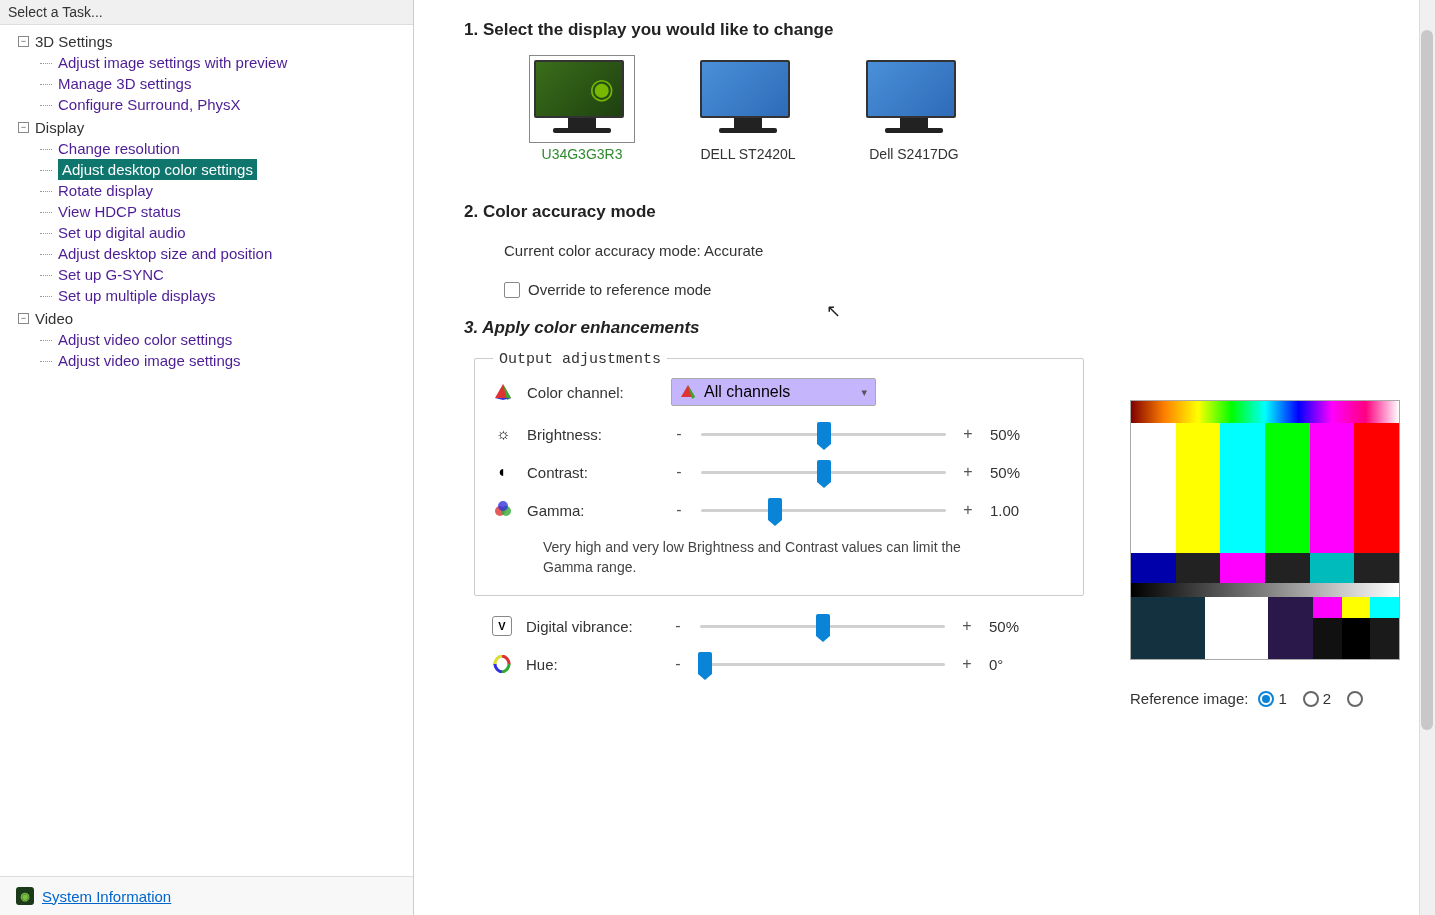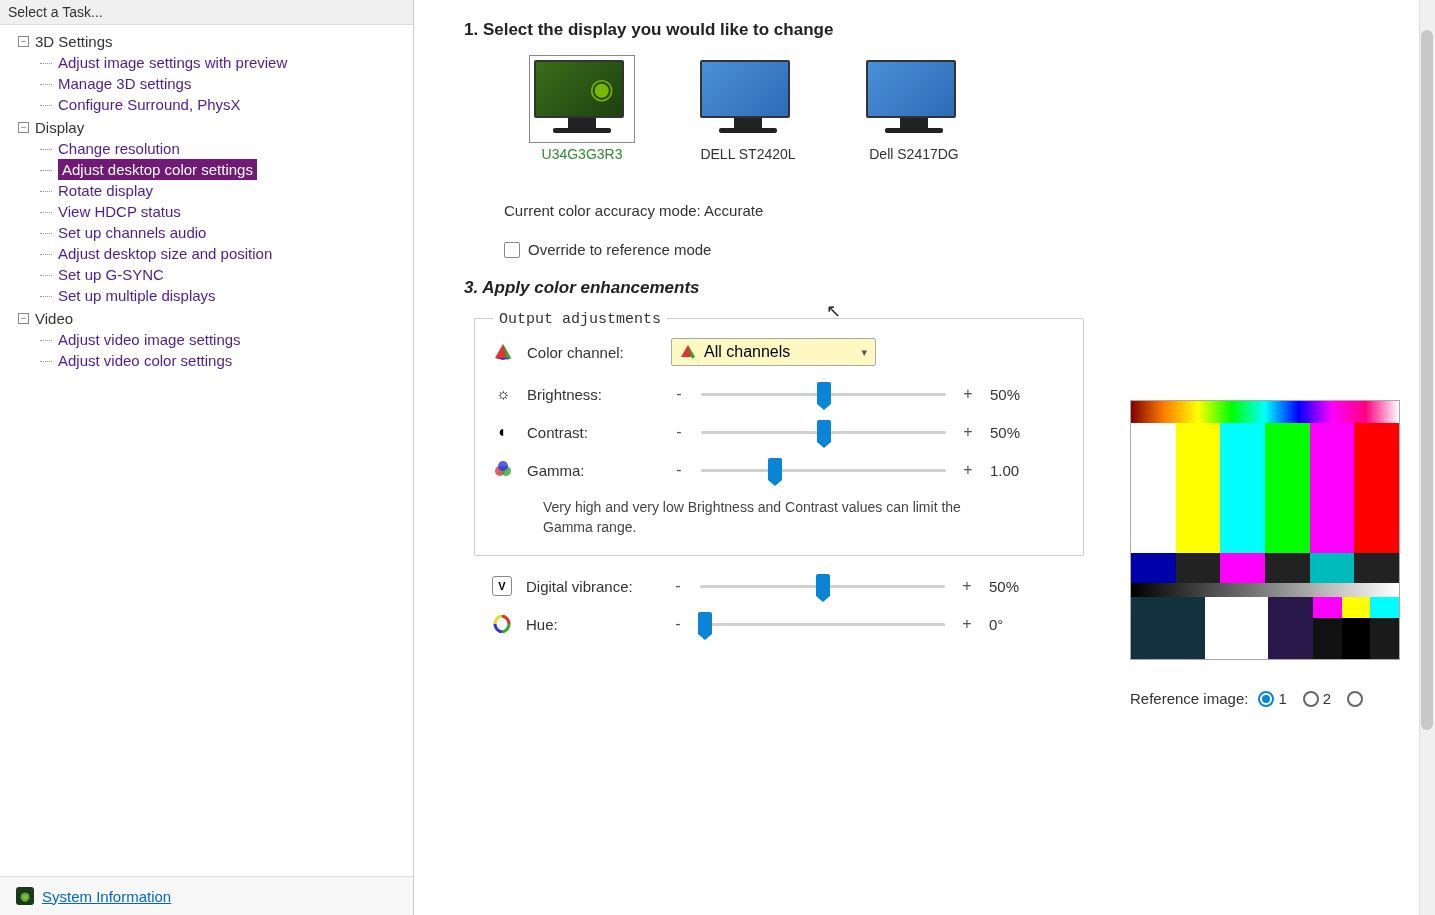--- a/index.html
+++ b/index.html
@@ -6,21 +6,21 @@
 body { background: #fff; width: 1435px; height: 915px; display: flex; overflow: hidden; position: relative; }
 
 .sidebar { width: 414px; border-right: 1px solid #ccc; display: flex; flex-direction: column; background: #f8f8f8; }
 .sidebar-header { padding: 4px 8px; font-size: 14px; color: #333; background: #f0f0f0; border-bottom: 1px solid #ddd; }
 .tree { flex: 1; padding: 6px 0; background: #fff; overflow-y: auto; }
 .tree-group { margin-bottom: 2px; }
 .tree-group-header { display: flex; align-items: center; padding: 2px 0 2px 18px; font-size: 15px; color: #333; cursor: pointer; }
 .tree-expand { width: 11px; height: 11px; border: 1px solid #888; display: inline-flex; align-items: center; justify-content: center; margin-right: 6px; font-size: 9px; line-height: 1; color: #555; background: #fff; }
 .tree-item { padding: 2px 0 2px 58px; font-size: 15px; color: #4c1d95; cursor: pointer; position: relative; }
 .tree-item::before { content: ''; position: absolute; left: 40px; top: 50%; width: 12px; height: 1px; border-top: 1px dotted #999; }
-.tree-item.selected { background: #701a75; color: #fff; display: inline-block; margin-left: 58px; padding: 2px 4px; }
+.tree-item.selected { background: #0f766e; color: #fff; display: inline-block; margin-left: 58px; padding: 2px 4px; }
 .tree-item.selected::before { left: -18px; }
 .sidebar-footer { padding: 10px 16px; border-top: 1px solid #ddd; display: flex; align-items: center; gap: 8px; }
 .sys-icon { width: 18px; height: 18px; background: #1a3a1a; border-radius: 3px; display: inline-flex; align-items: center; justify-content: center; color: #7bc043; font-size: 11px; font-weight: bold; }
 .sys-link { color: #0066cc; text-decoration: underline; font-size: 15px; cursor: pointer; }
 
 .main { flex: 1; padding: 20px 50px 20px 50px; overflow-y: auto; position: relative; }
 .section-title { font-size: 17px; font-weight: 600; color: #222; margin-bottom: 20px; }
 
 .displays { display: flex; gap: 70px; margin-left: 70px; margin-bottom: 40px; }
 .display-item { display: flex; flex-direction: column; align-items: center; cursor: pointer; }
@@ -45,21 +45,21 @@
 .setting-row { display: flex; align-items: center; gap: 14px; margin-bottom: 18px; }
 .setting-icon { width: 20px; height: 20px; display: inline-flex; align-items: center; justify-content: center; }
 .setting-label { width: 130px; font-size: 15px; color: #333; }
 .minus, .plus { width: 16px; font-size: 16px; color: #555; text-align: center; }
 .slider-wrap { width: 245px; position: relative; height: 20px; display: flex; align-items: center; }
 .slider-track { position: absolute; width: 100%; height: 3px; background: #d0d0d0; border-radius: 2px; }
 .slider-thumb { position: absolute; width: 14px; height: 22px; background: #0a84d6; border-radius: 2px 2px 0 0; top: -2px; transform: translateX(-50%); cursor: pointer; }
 .slider-thumb::after { content: ''; position: absolute; bottom: -6px; left: 0; width: 0; height: 0; border-left: 7px solid transparent; border-right: 7px solid transparent; border-top: 6px solid #0a84d6; }
 .setting-value { width: 50px; font-size: 15px; color: #333; text-align: left; }
 
-.dropdown { display: inline-flex; align-items: center; border: 1px solid #aaa; border-radius: 2px; padding: 4px 8px; width: 205px; cursor: pointer; background: #fef9c3; justify-content: space-between; }
+.dropdown { display: inline-flex; align-items: center; border: 1px solid #aaa; border-radius: 2px; padding: 4px 8px; width: 205px; cursor: pointer; background: #c4b5fd; justify-content: space-between; }
 .dd-left { display: flex; align-items: center; gap: 8px; }
 .dd-chev { font-size: 11px; color: #555; }
 
 .hint { font-size: 14px; color: #444; margin-left: 50px; max-width: 450px; line-height: 1.4; }
 
 .outer-sliders { margin-left: 28px; margin-top: 20px; }
 
 .ref-block { position: absolute; right: 30px; top: 400px; width: 275px; }
 .colorbars { width: 270px; height: 260px; border: 1px solid #aaa; display: flex; flex-direction: column; }
 .gradient-bar { height: 22px; background: linear-gradient(to right, #800000, #ff8000, #ffff00, #00ff00, #00ffff, #0000ff, #ff00ff, #ff0080, #ffffff); }
@@ -102,33 +102,33 @@
 
     <div class="tree-group">
       <div class="tree-group-header">
         <span class="tree-expand">−</span>
         <span>Display</span>
       </div>
       <div class="tree-item">Change resolution</div>
       <div><div class="tree-item selected">Adjust desktop color settings</div></div>
       <div class="tree-item">Rotate display</div>
       <div class="tree-item">View HDCP status</div>
-      <div class="tree-item">Set up channels audio</div>
+      <div class="tree-item">Set up digital audio</div>
       <div class="tree-item">Adjust desktop size and position</div>
       <div class="tree-item">Set up G-SYNC</div>
       <div class="tree-item">Set up multiple displays</div>
     </div>
 
     <div class="tree-group">
       <div class="tree-group-header">
         <span class="tree-expand">−</span>
         <span>Video</span>
       </div>
+      <div class="tree-item">Adjust video color settings</div>
       <div class="tree-item">Adjust video image settings</div>
-      <div class="tree-item">Adjust video color settings</div>
     </div>
   </div>
   <div class="sidebar-footer">
     <span class="sys-icon">◉</span>
     <span class="sys-link">System Information</span>
   </div>
 </div>
 
 <div class="main">
 
@@ -156,20 +156,21 @@
     <div class="display-item">
       <div class="monitor">
         <div class="monitor-screen"></div>
           <div class="monitor-stand"></div>
           <div class="monitor-base"></div>
       </div>
       <span class="display-label">Dell S2417DG</span>
     </div>
   </div>
 
+  <div class="section-title">2. Color accuracy mode</div>
   <div class="subsection">
     <div class="current-mode">
       <span>Current color accuracy mode: </span><span>Accurate</span>
     </div>
     <div class="checkbox-row">
       <span class="chk"></span>
       <span>Override to reference mode</span>
     </div>
   </div>
 

